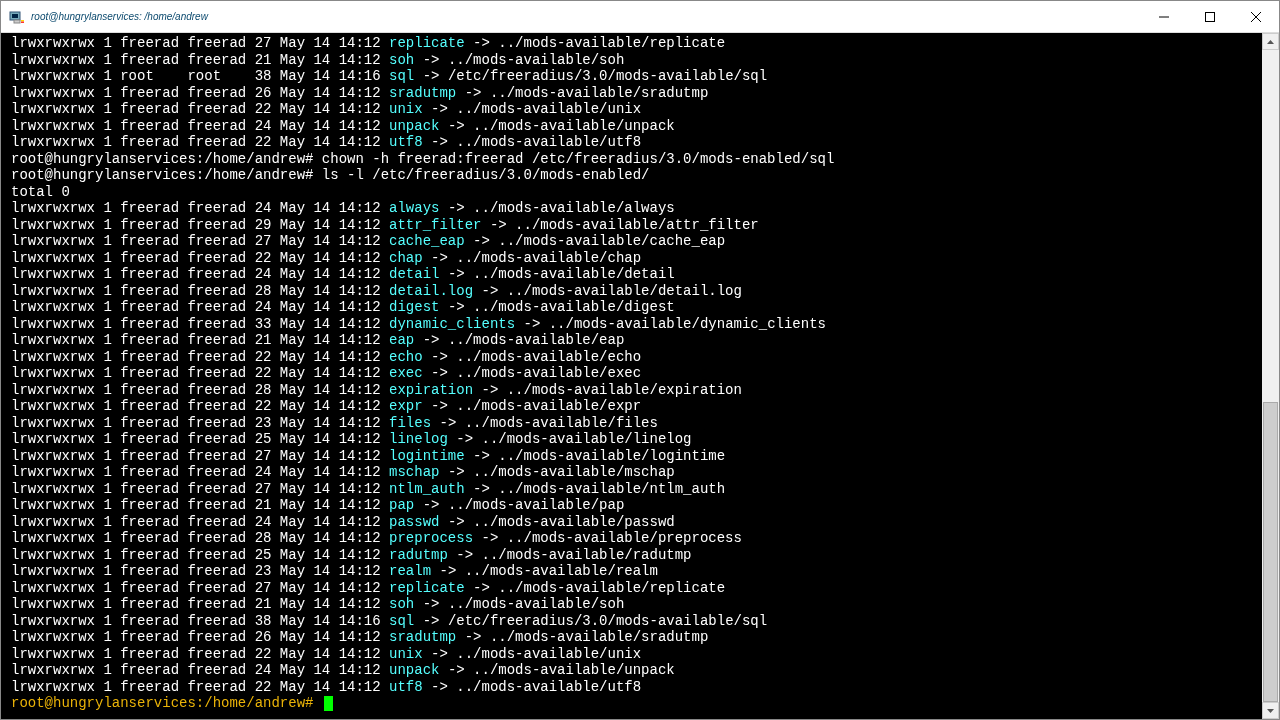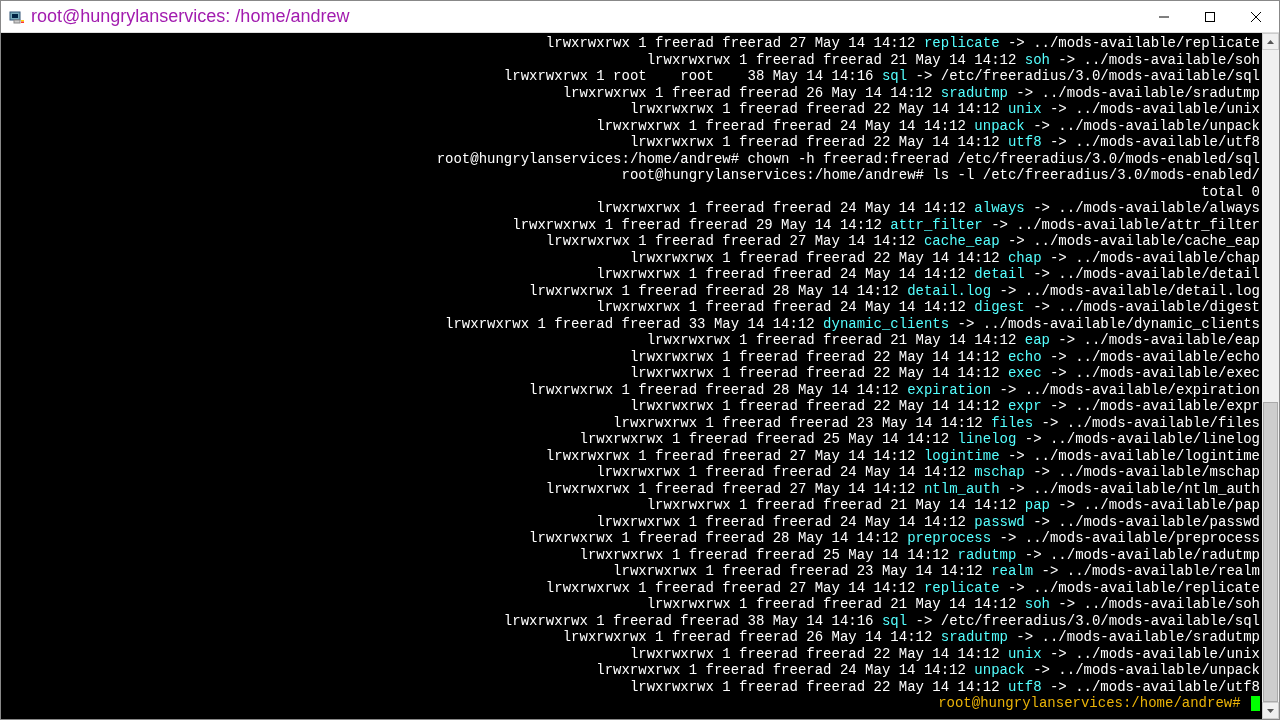--- a/index.html
+++ b/index.html
@@ -27,41 +27,41 @@
     user-select: none;
   }
   .titlebar-icon {
     width: 16px;
     height: 16px;
     margin: 0 6px 0 8px;
     display:flex;align-items:center;justify-content:center;
   }
   .titlebar-title {
     flex: 1;
-    font-size: 18px;
-    color: #a21caf;
+    font-size: 10px;
+    color: #0c4a6e;
     white-space: nowrap;
     overflow: hidden;
+    font-style: italic;
   }
   .win-controls { display: flex; height: 100%; }
   .win-btn {
     width: 46px;
     height: 100%;
     display: flex;
     align-items: center;
     justify-content: center;
     font-size: 10px;
     color:#000;
   }
   .terminal-wrap {
     flex: 1;
     display:flex;
     background:#000;
     position:relative;
-    text-align:right;
   }
   .terminal {
     flex: 1;
     background: #000;
     color: #fff;
     font-family: 'Consolas', 'Courier New', monospace;
     font-size: 14px;
     line-height: 16.5px;
     padding: 2px 2px 2px 10px;
     white-space: pre;

